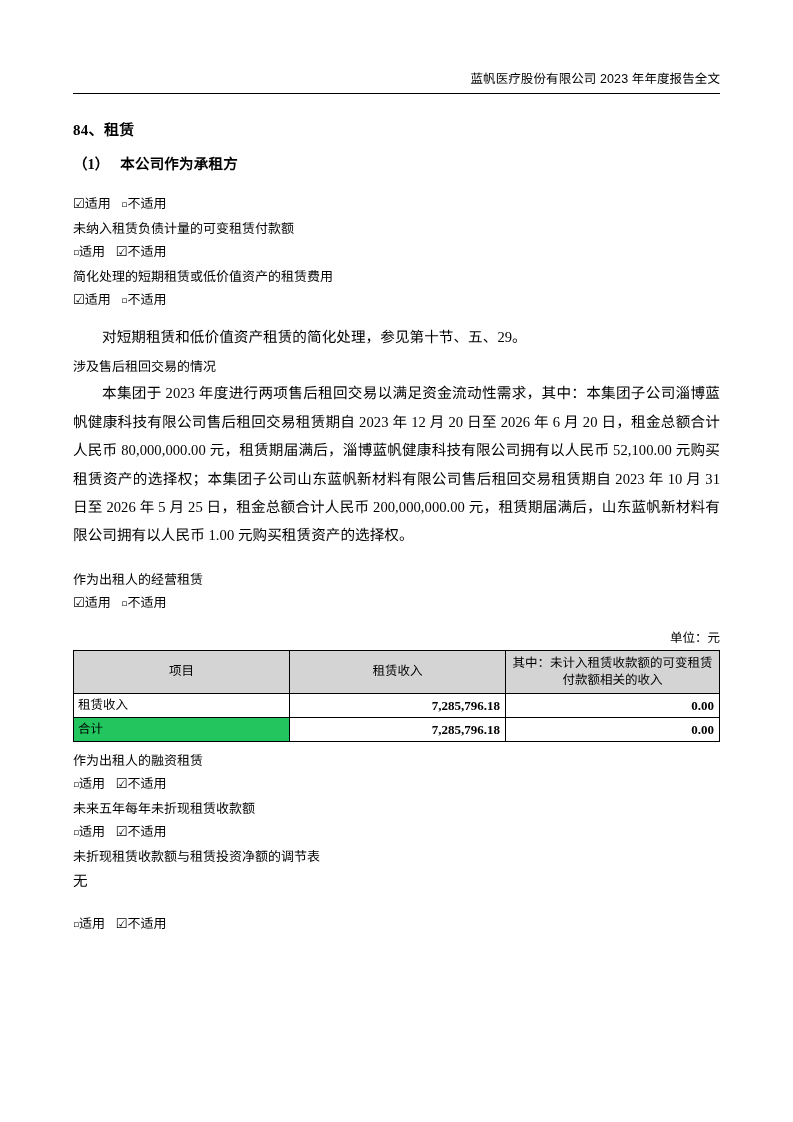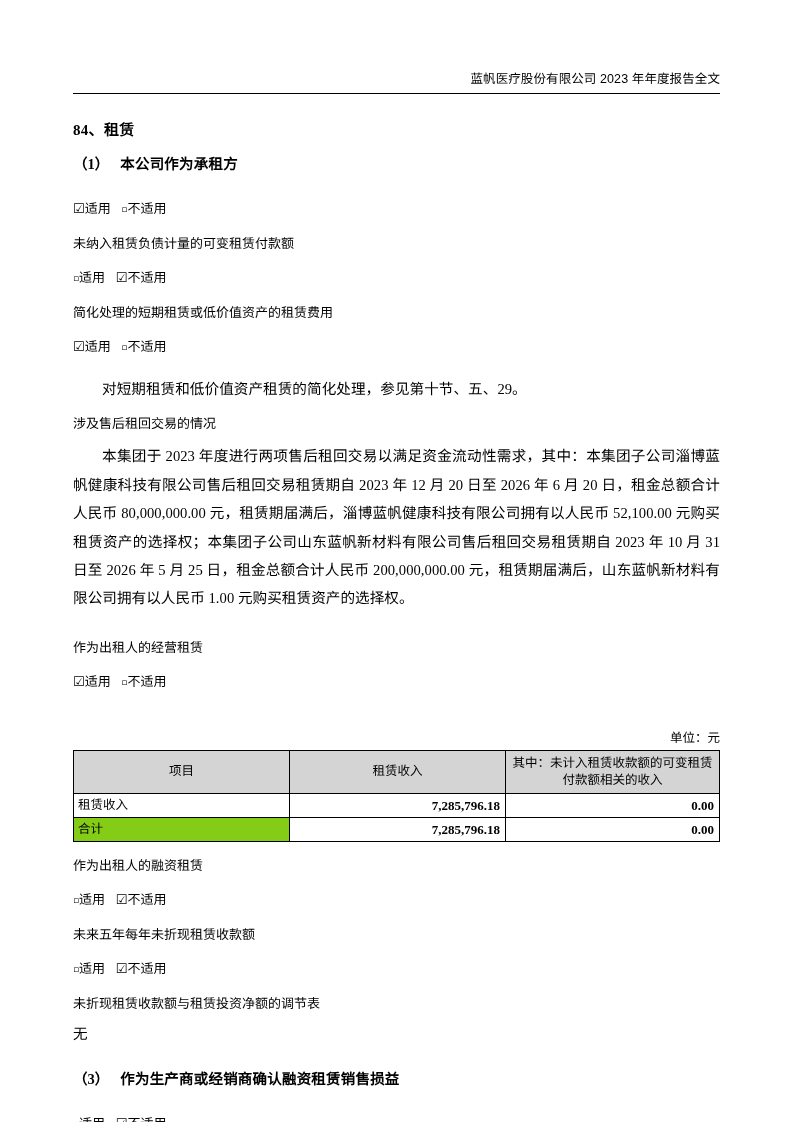--- a/index.html
+++ b/index.html
@@ -61,21 +61,21 @@
     letter-spacing: 0;
   }
   h2.sub-title .gap {
     display: inline-block;
     width: 11px;
   }
 
   
   .line {
     font-size: 13px;
-    line-height: 34px;
+    line-height: 23px;
     font-family: "Liberation Sans", "DejaVu Sans", sans-serif;
     white-space: nowrap;
   }
   .line.first {
     margin-top: 18px;
   }
 
   .opt {
     display: inline-block;
     white-space: nowrap;
@@ -111,21 +111,21 @@
   }
 
   .para-gap { height: 10px; }
 
   
   .unit-line {
     text-align: right;
     font-size: 12.5px;
     line-height: 18px;
     font-family: "Liberation Sans", "DejaVu Sans", sans-serif;
-    margin-top: 29px;
+    margin-top: 13px;
     margin-bottom: 3px;
   }
 
   
   table.lease-table {
     width: 100%;
     border-collapse: collapse;
     table-layout: fixed;
     font-family: "Liberation Sans", "DejaVu Sans", sans-serif;
     font-size: 12.5px;
@@ -151,21 +151,21 @@
   table.lease-table td.num {
     text-align: right;
     height: 19px;
     line-height: 17px;
     font-family: "Liberation Serif", "DejaVu Serif", serif;
     font-size: 13px;
     padding-right: 5px;
     font-weight: bold;
   }
   tr.total td.item {
-    background: #84cc16;
+    background: #22c55e;
   }
 
   .col-item   { width: 216px; }
   .col-income { width: 216px; }
   .col-other  { width: auto; }
 
   .after-table { margin-top: 7px; }
 </style>
 </head>
 <body>
@@ -254,20 +254,19 @@
 
   <div class="line">
     <span class="opt"><span class="box empty">▫</span><span>适用</span></span>
     <span class="opt"><span class="box checked">☑</span><span>不适用</span></span>
   </div>
 
   <div class="line">未折现租赁收款额与租赁投资净额的调节表</div>
 
   <div class="line" style="font-size:14.6px;line-height:26px;">无</div>
 
-  <h2 class="sub-title" style="margin-top:22px;"><span class="num">（3）</span><span class="gap"></span><span>作为生产商或经销商确认融资租赁销售损益</span></h2>
 
   <div class="line first">
     <span class="opt"><span class="box empty">▫</span><span>适用</span></span>
     <span class="opt"><span class="box checked">☑</span><span>不适用</span></span>
   </div>
 
 </div>
 
 </body></html>

